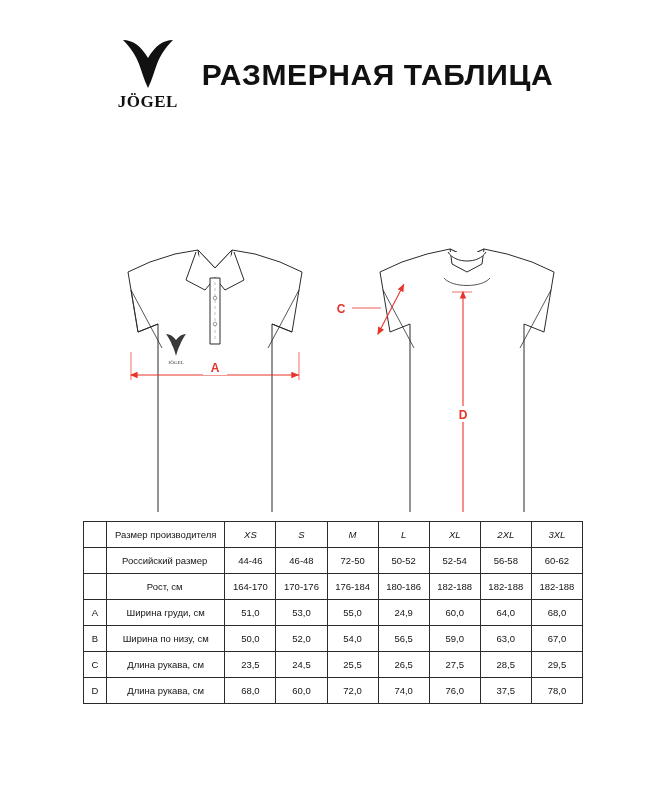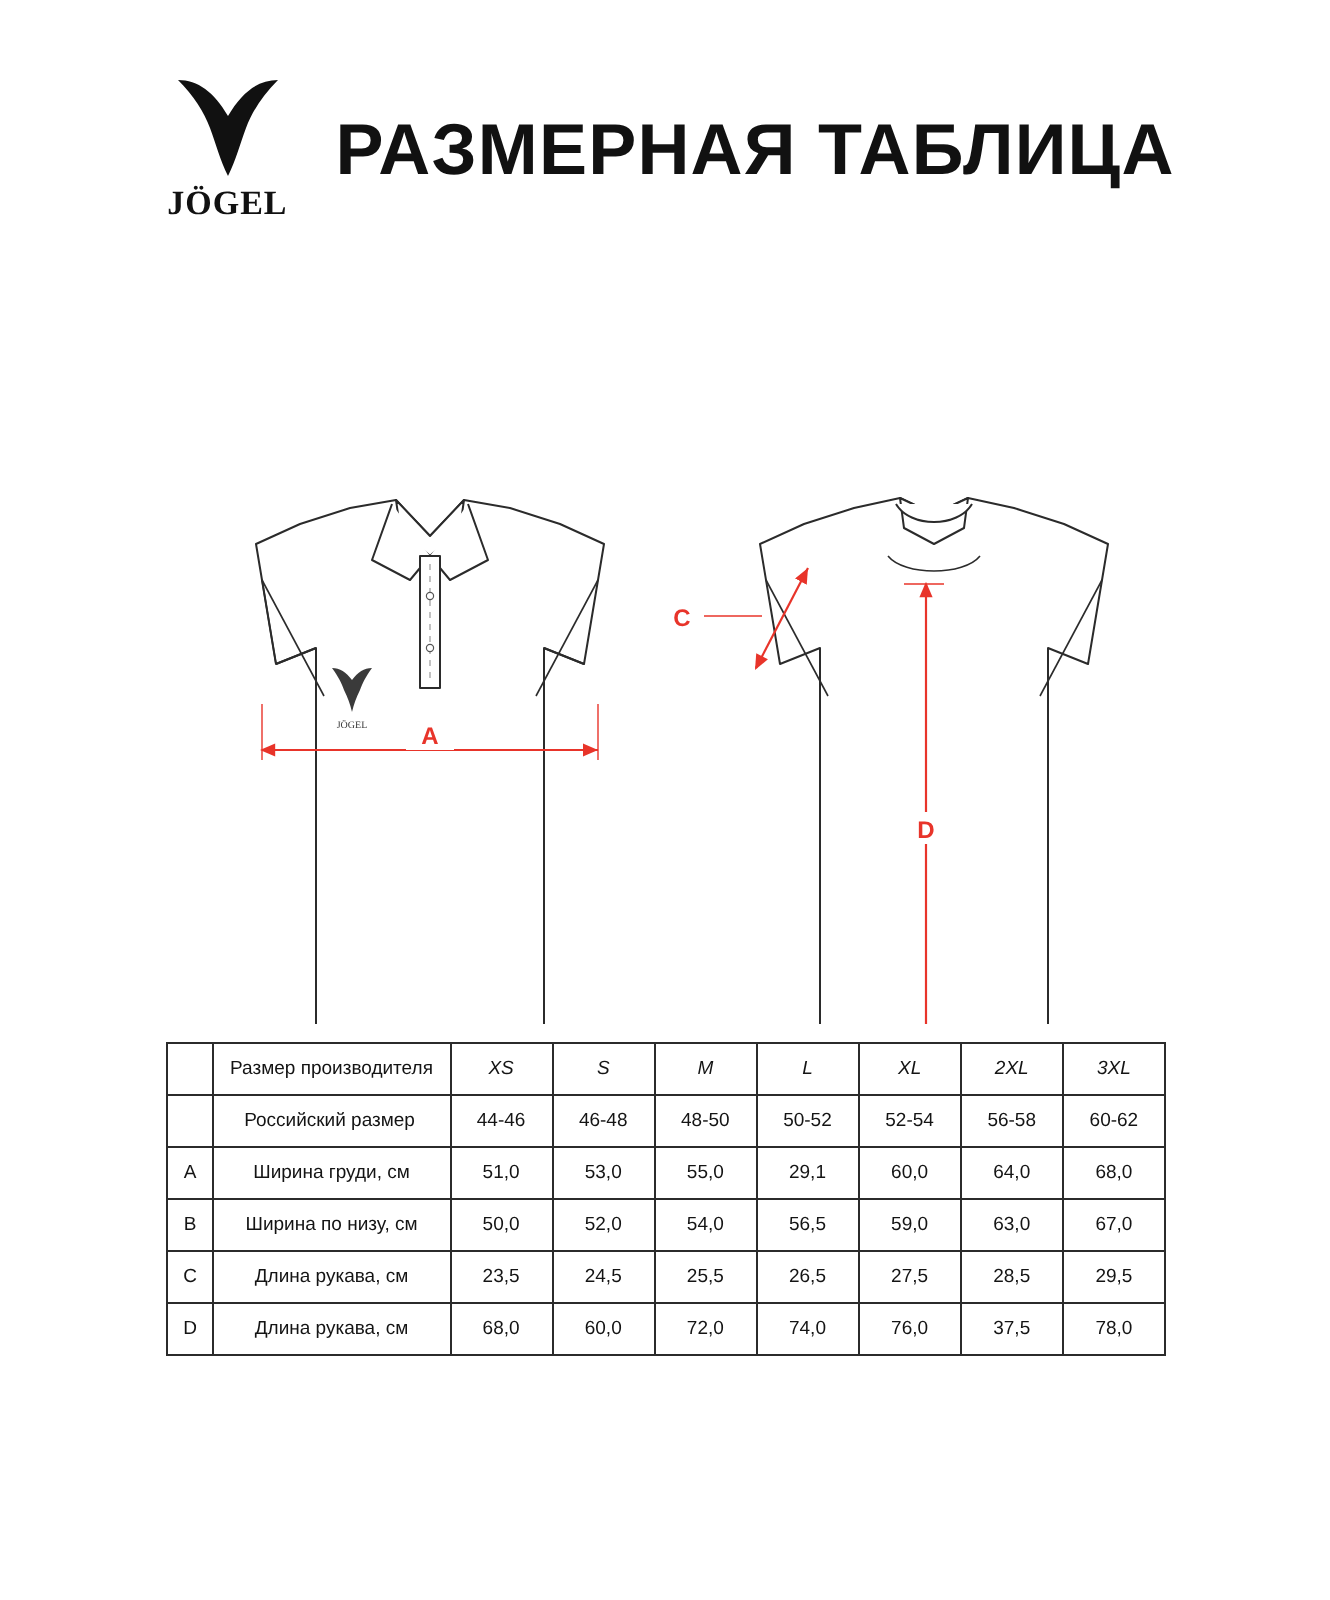--- a/index.html
+++ b/index.html
@@ -35,21 +35,21 @@
     font-family: "Liberation Serif", serif;
     font-weight: bold;
     font-size: 17px;
     letter-spacing: 0.5px;
     margin-top: 2px;
     color: #111;
   }
   .title {
     font-family: "Liberation Sans", sans-serif;
     font-weight: bold;
-    font-size: 36px;
+    font-size: 30px;
     letter-spacing: 0.6px;
     color: #111;
     white-space: nowrap;
   }
 
   
   .illustration {
     position: relative;
     width: 665px;
     height: 400px;
@@ -203,33 +203,44 @@
         <th class="col-size hdr">2XL</th>
         <th class="col-size hdr">3XL</th>
       </tr>
     </thead>
     <tbody>
       <tr>
         <td class="col-letter"></td>
         <td class="col-param center row-sub">Российский размер</td>
         <td class="col-size">44-46</td>
         <td class="col-size">46-48</td>
-        <td class="col-size">48-50</td>
+        <td class="col-size">72-50</td>
         <td class="col-size">50-52</td>
         <td class="col-size">52-54</td>
         <td class="col-size">56-58</td>
         <td class="col-size">60-62</td>
+      </tr>
+      <tr>
+        <td class="col-letter"></td>
+        <td class="col-param center row-sub">Рост, см</td>
+        <td class="col-size">164-170</td>
+        <td class="col-size">170-176</td>
+        <td class="col-size">176-184</td>
+        <td class="col-size">180-186</td>
+        <td class="col-size">182-188</td>
+        <td class="col-size">182-188</td>
+        <td class="col-size">182-188</td>
       </tr>
       <tr>
         <td class="col-letter">A</td>
         <td class="col-param">Ширина груди, см</td>
         <td class="col-size">51,0</td>
         <td class="col-size">53,0</td>
         <td class="col-size">55,0</td>
-        <td class="col-size">29,1</td>
+        <td class="col-size">24,9</td>
         <td class="col-size">60,0</td>
         <td class="col-size">64,0</td>
         <td class="col-size">68,0</td>
       </tr>
       <tr>
         <td class="col-letter">B</td>
         <td class="col-param">Ширина по низу, см</td>
         <td class="col-size">50,0</td>
         <td class="col-size">52,0</td>
         <td class="col-size">54,0</td>

